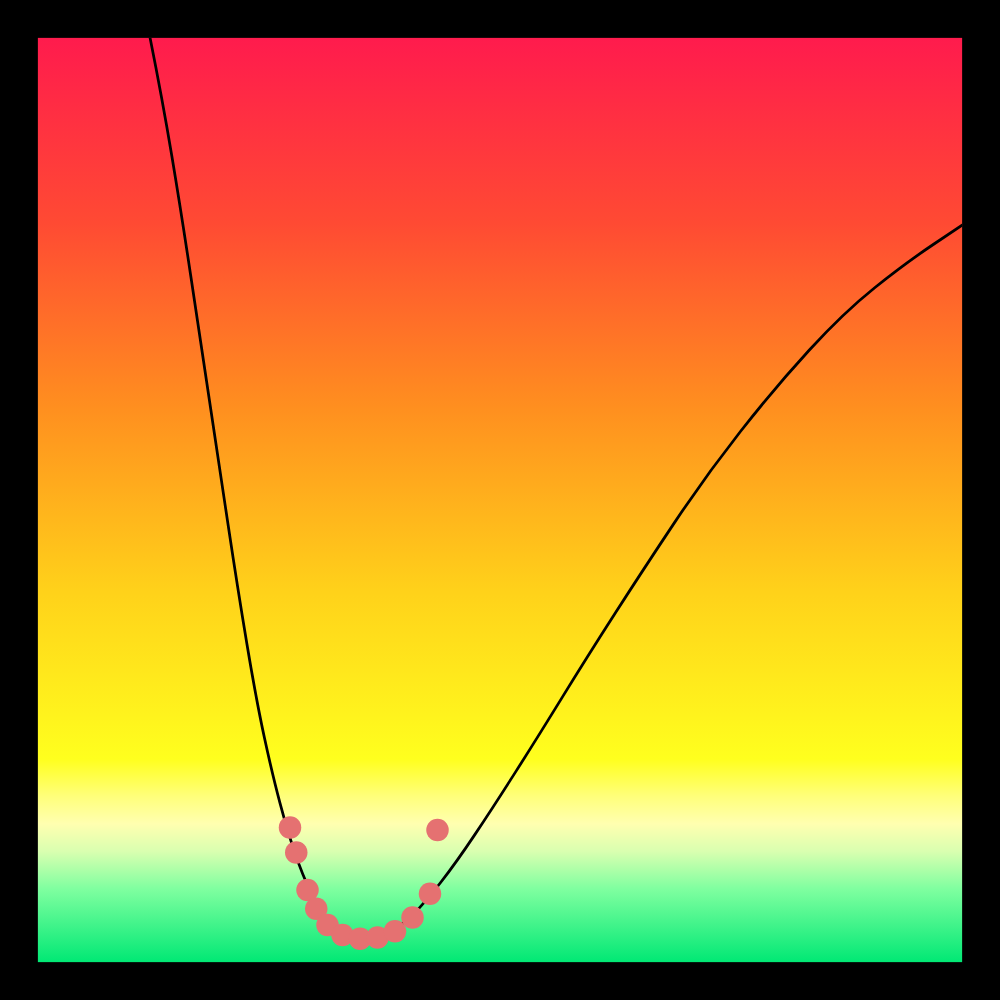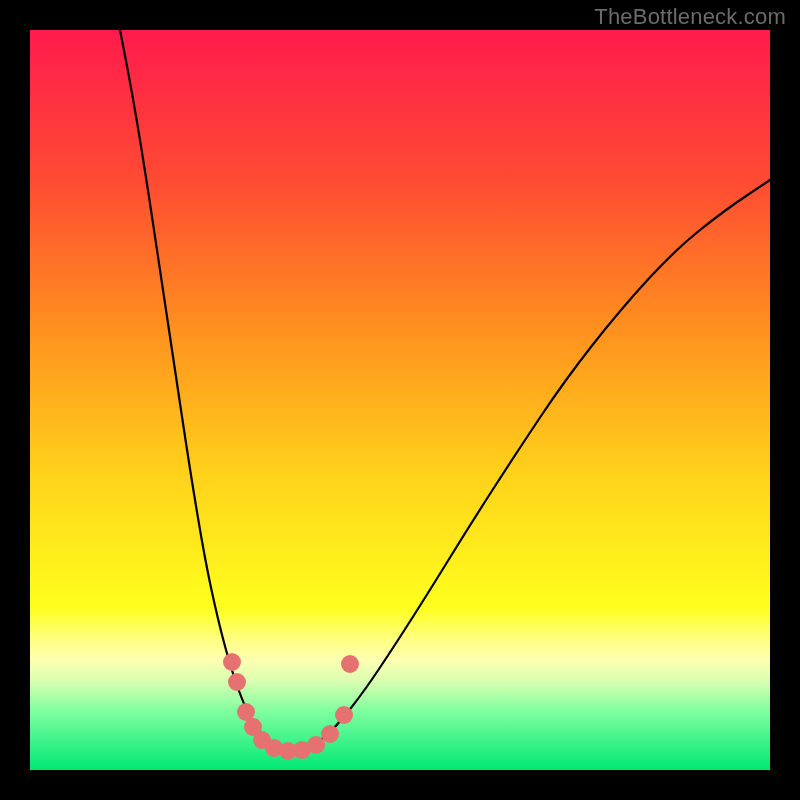--- a/index.html
+++ b/index.html
@@ -35,21 +35,20 @@
   }
   svg {
     display: block;
   }
 </style>
 </head>
 <body>
 
 <div class="frame">
 
-  <div class="watermark">TheBottleneck.com</div>
 
   <div class="plot">
     <svg id="chart-svg" width="740" height="740" viewBox="0 0 740 740">
       <defs>
         <linearGradient id="bg-grad" x1="0" y1="0" x2="0" y2="1">
             <stop offset="0%" stop-color="#ff1b4d"></stop>
             <stop offset="20%" stop-color="#ff4a33"></stop>
             <stop offset="40%" stop-color="#ff8f1f"></stop>
             <stop offset="60%" stop-color="#ffd21a"></stop>
             <stop offset="78%" stop-color="#ffff1e"></stop>

